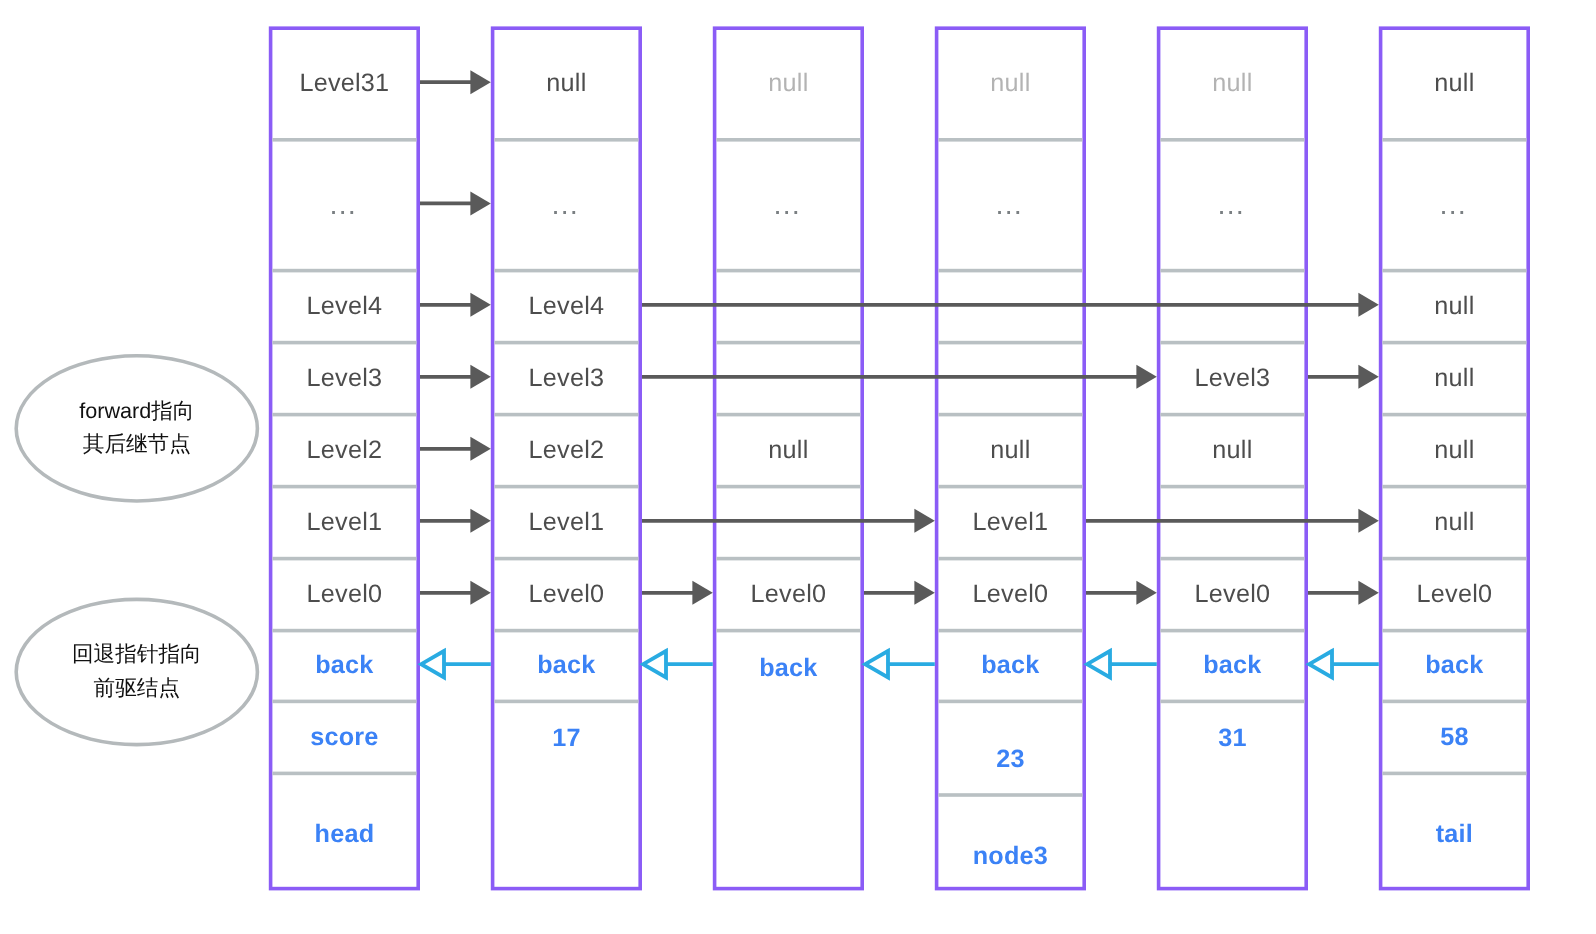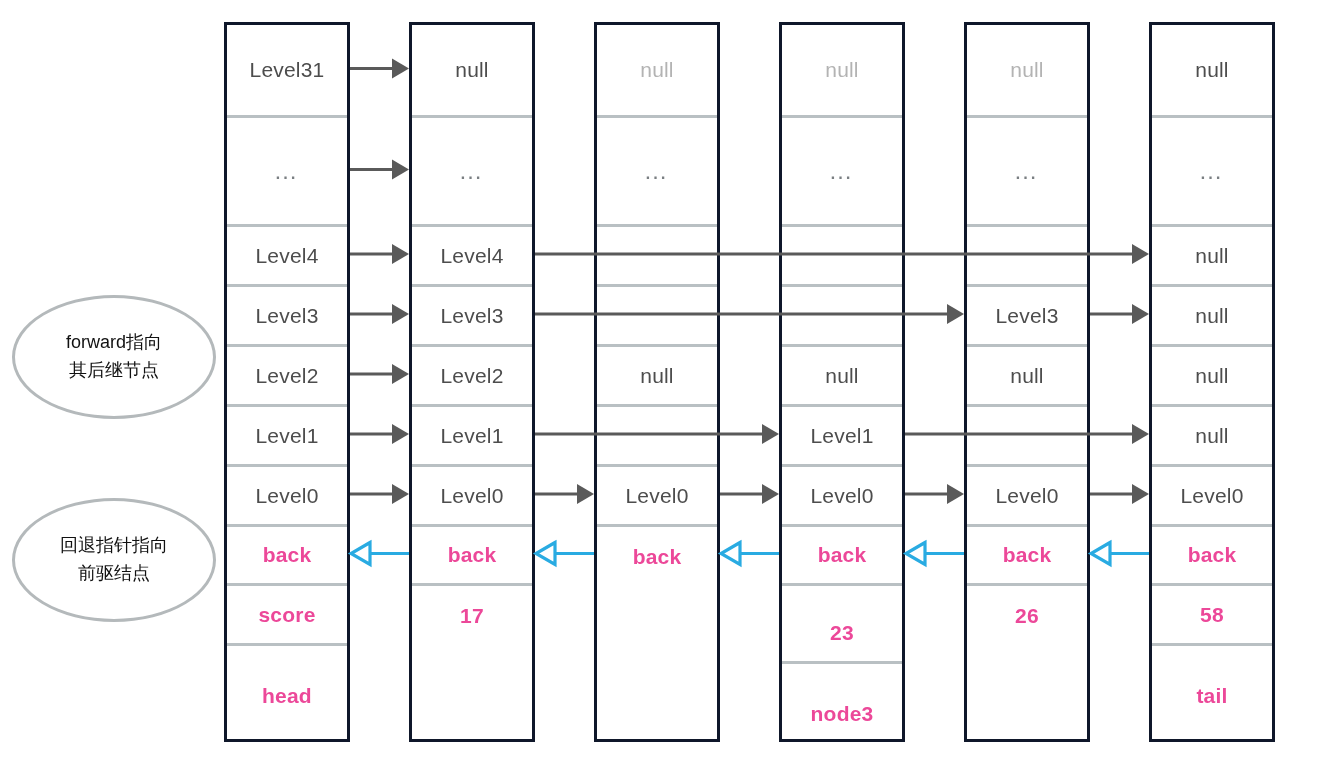--- a/index.html
+++ b/index.html
@@ -4,30 +4,30 @@
 <style>
   html,body{margin:0;padding:0;}
   body{
     width:1330px;height:778px;background:#ffffff;
     font-family:"Liberation Sans","DejaVu Sans",sans-serif;
     overflow:hidden;position:relative;
   }
   #stage{position:absolute;left:0;top:0;width:1330px;height:778px;}
 
   
-  .col{position:absolute;width:126px;border:3px solid #0f172a;box-sizing:border-box;background:#fff;}
+  .col{position:absolute;width:126px;border:3px solid #8b5cf6;box-sizing:border-box;background:#fff;}
   .cell{
     position:relative;box-sizing:border-box;
     border-bottom:3px solid #b9c0c3;
     display:flex;align-items:center;justify-content:center;
     font-size:21px;color:#4d4d4d;letter-spacing:.2px;
     white-space:nowrap;
   }
   .cell:last-child{border-bottom:none;}
-  .cell.bold{font-weight:bold;color:#ec4899;}
+  .cell.bold{font-weight:bold;color:#3b82f6;}
   .cell.faint{color:#b3b3b3;}
   .cell.dots{font-size:24px;color:#7a7f82;letter-spacing:3px;}
 
   
   #arrows{position:absolute;left:0;top:0;width:1330px;height:778px;pointer-events:none;}
 
   
   .ellipse{
     position:absolute;border:3px solid #b4b9bb;border-radius:50%;
     background:#fff;display:flex;flex-direction:column;
@@ -99,21 +99,21 @@
       </div>
       <div class="col" style="left: 964px; top: 22px; height: 720px;">
         <div class="cell faint" style="height: 93px;">null</div>
         <div class="cell dots" style="height: 109px;">…</div>
         <div class="cell" style="height: 60px;"></div>
         <div class="cell" style="height: 60px;">Level3</div>
         <div class="cell" style="height: 60px;">null</div>
         <div class="cell" style="height: 60px;"></div>
         <div class="cell" style="height: 60px;">Level0</div>
         <div class="cell bold" style="height: 59px;">back</div>
-        <div class="cell bold" style="height: 60px;">26</div>
+        <div class="cell bold" style="height: 60px;">31</div>
       </div>
       <div class="col" style="left: 1149px; top: 22px; height: 720px;">
         <div class="cell" style="height: 93px;">null</div>
         <div class="cell dots" style="height: 109px;">…</div>
         <div class="cell" style="height: 60px;">null</div>
         <div class="cell" style="height: 60px;">null</div>
         <div class="cell" style="height: 60px;">null</div>
         <div class="cell" style="height: 60px;">null</div>
         <div class="cell" style="height: 60px;">Level0</div>
         <div class="cell bold" style="height: 59px;">back</div>

